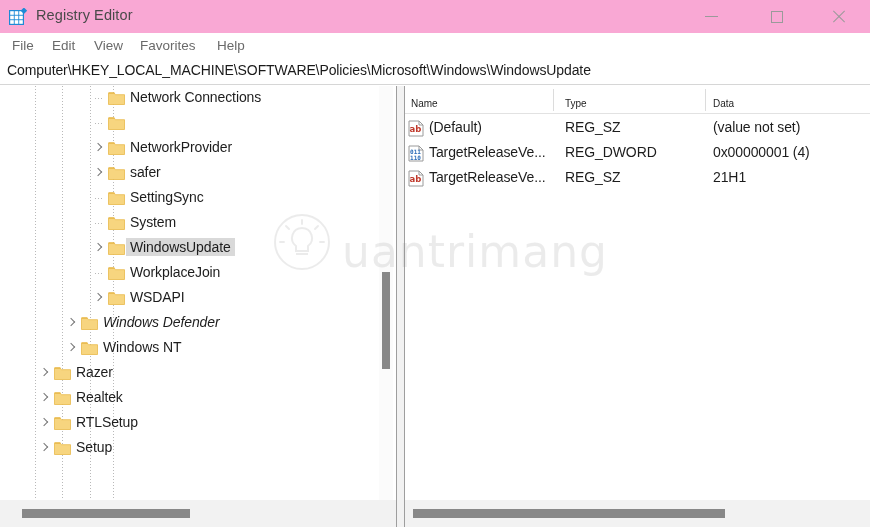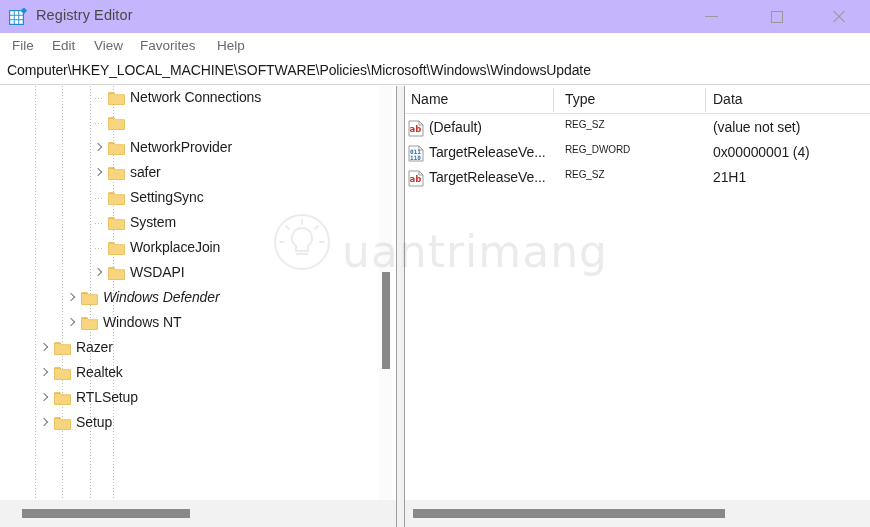--- a/index.html
+++ b/index.html
@@ -8,21 +8,21 @@
     background:#ffffff;
     font-family:"Liberation Sans","DejaVu Sans",sans-serif;
     overflow:hidden;
     -webkit-font-smoothing:antialiased;
   }
   .app{position:relative;width:870px;height:527px;overflow:hidden;background:#fff;}
 
   
   .titlebar{
     position:absolute;left:0;top:0;width:870px;height:33px;
-    background:#c4b5fd;
+    background:#f9a8d4;
   }
   .title-icon{
     position:absolute;left:9px;top:8px;width:19px;height:18px;
   }
   .title-text{
     position:absolute;left:36px;top:7px;
     font-size:14.5px;color:#4a4a4a;letter-spacing:.1px;
     white-space:nowrap;
   }
   .wbtn{
@@ -113,27 +113,27 @@
     position:absolute;top:12px;height:1px;width:9px;
     background:repeating-linear-gradient(to right,#b9b9b9 0px,#b9b9b9 1px,transparent 1px,transparent 3px);
   }
 
   
   .vheader{
     position:absolute;left:0;top:0;width:465px;height:28px;
     background:#ffffff;border-bottom:1px solid #e2e2e2;box-sizing:border-box;
   }
   .vheader .col{
-    position:absolute;top:5px;font-size:14px;color:#1d1d1d;white-space:nowrap;
+    position:absolute;top:12px;font-size:10px;color:#1d1d1d;white-space:nowrap;
   }
   .vheader .divider{position:absolute;top:3px;width:1px;height:22px;background:#dcdcdc;}
   .vrow{position:absolute;left:0;width:465px;height:25px;}
   .vrow .vicon{position:absolute;left:3px;top:4px;width:16px;height:17px;}
   .vrow .vname{position:absolute;left:24px;top:3px;font-size:14px;color:#1d1d1d;white-space:nowrap;letter-spacing:-.1px;}
-  .vrow .vtype{position:absolute;left:160px;top:3px;font-size:10px;color:#1d1d1d;white-space:nowrap;letter-spacing:-.1px;}
+  .vrow .vtype{position:absolute;left:160px;top:3px;font-size:14px;color:#1d1d1d;white-space:nowrap;letter-spacing:-.1px;}
   .vrow .vdata{position:absolute;left:308px;top:3px;font-size:14px;color:#1d1d1d;white-space:nowrap;letter-spacing:-.1px;}
 
   
   .vscroll{
     position:absolute;left:379px;top:86px;width:14px;height:414px;background:#fbfbfb;
   }
   .vscroll .thumb{position:absolute;left:3px;width:8px;background:#888888;}
   .hbar{
     position:absolute;height:27px;background:#f2f2f2;
   }
@@ -247,20 +247,28 @@
         </div>
         <div class="tnode">
           <span class="stub" style="left: 95px;"></span>
           <span class="folder" style="left: 108px;"><svg width="17" height="14" viewBox="0 0 17 14">
               <path d="M0.5 2.2 h5.6 l1.3 1.5 h9.1 v9.8 h-16 z" fill="#f7d57f" stroke="#e8b94a" stroke-width="0.8"></path>
               <path d="M0.5 1.2 h5.6 l1.3 1.6 h-6.9 z" fill="#e8b94a"></path>
             </svg></span>
           <span class="label" style="left: 130px;">System</span>
         </div>
         <div class="tnode">
+          <span class="arrow" style="left: 93px;"></span>
+          <span class="folder" style="left: 108px;"><svg width="17" height="14" viewBox="0 0 17 14">
+              <path d="M0.5 2.2 h5.6 l1.3 1.5 h9.1 v9.8 h-16 z" fill="#f7d57f" stroke="#e8b94a" stroke-width="0.8"></path>
+              <path d="M0.5 1.2 h5.6 l1.3 1.6 h-6.9 z" fill="#e8b94a"></path>
+            </svg></span>
+          <span class="label sel" style="left: 130px;">WindowsUpdate</span>
+        </div>
+        <div class="tnode">
           <span class="stub" style="left: 95px;"></span>
           <span class="folder" style="left: 108px;"><svg width="17" height="14" viewBox="0 0 17 14">
               <path d="M0.5 2.2 h5.6 l1.3 1.5 h9.1 v9.8 h-16 z" fill="#f7d57f" stroke="#e8b94a" stroke-width="0.8"></path>
               <path d="M0.5 1.2 h5.6 l1.3 1.6 h-6.9 z" fill="#e8b94a"></path>
             </svg></span>
           <span class="label" style="left: 130px;">WorkplaceJoin</span>
         </div>
         <div class="tnode">
           <span class="arrow" style="left: 93px;"></span>
           <span class="folder" style="left: 108px;"><svg width="17" height="14" viewBox="0 0 17 14">

